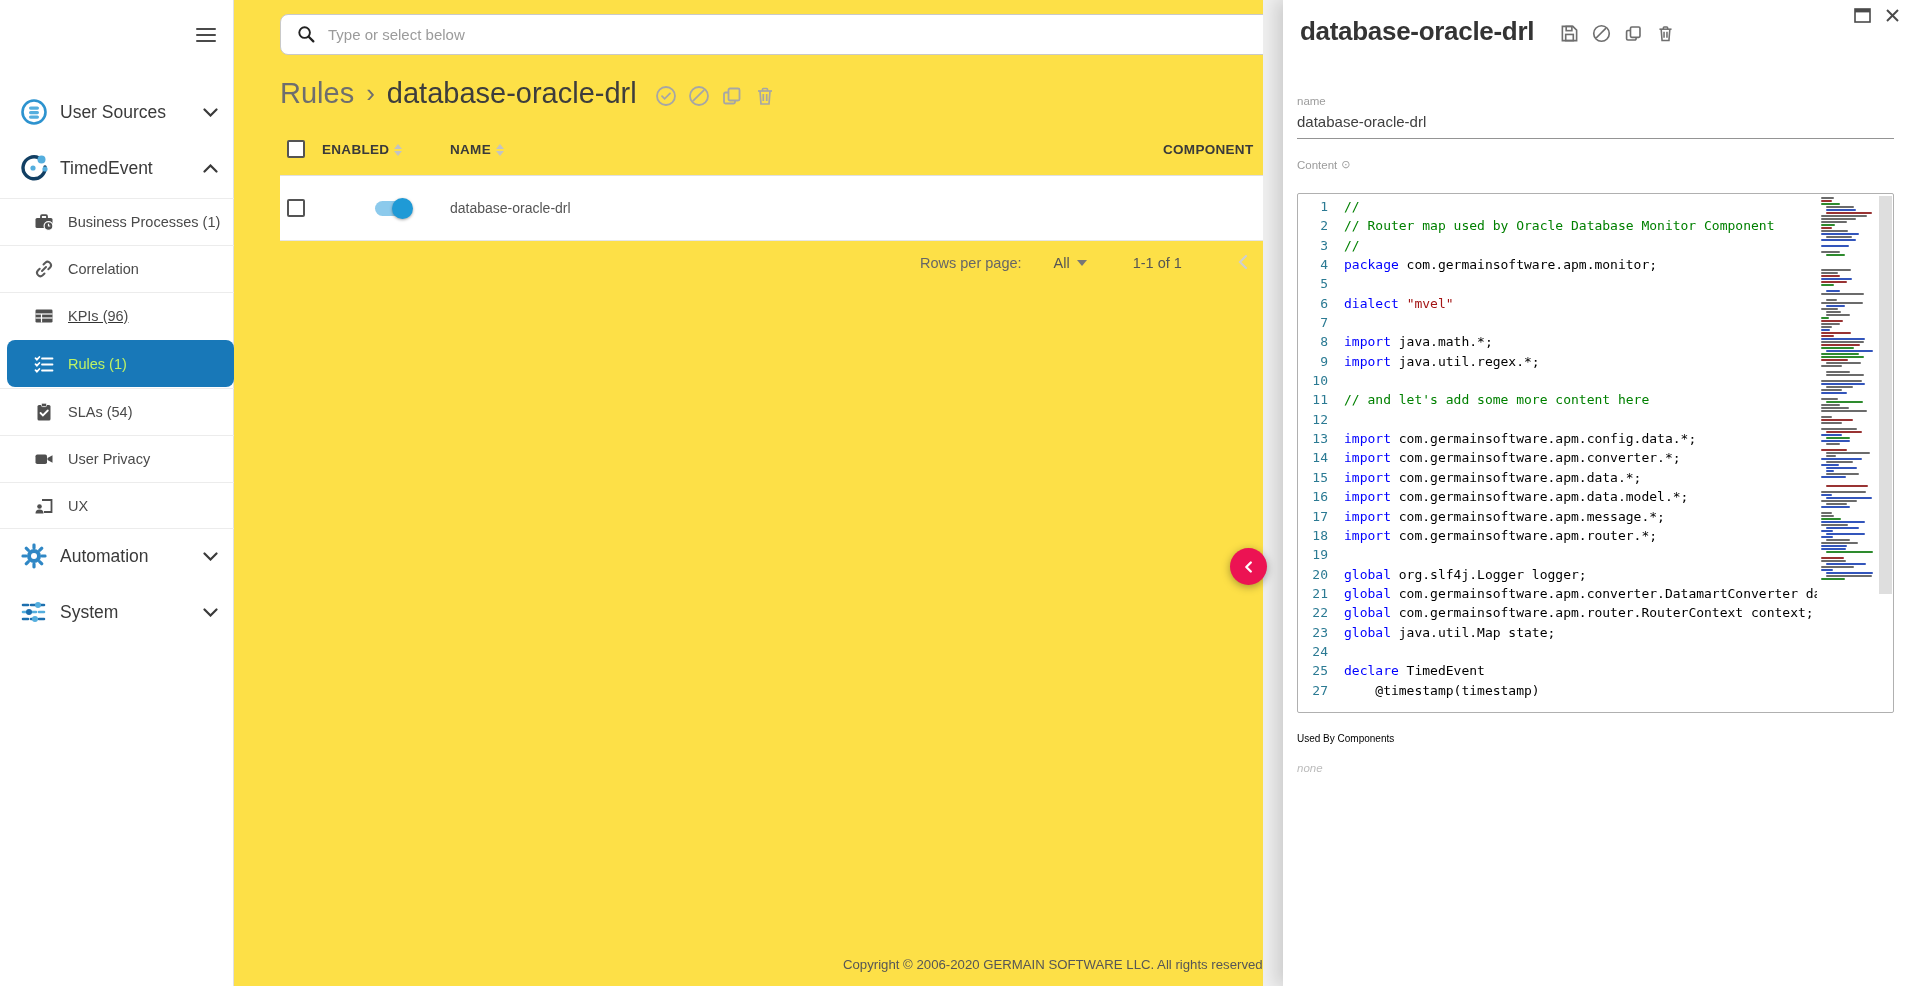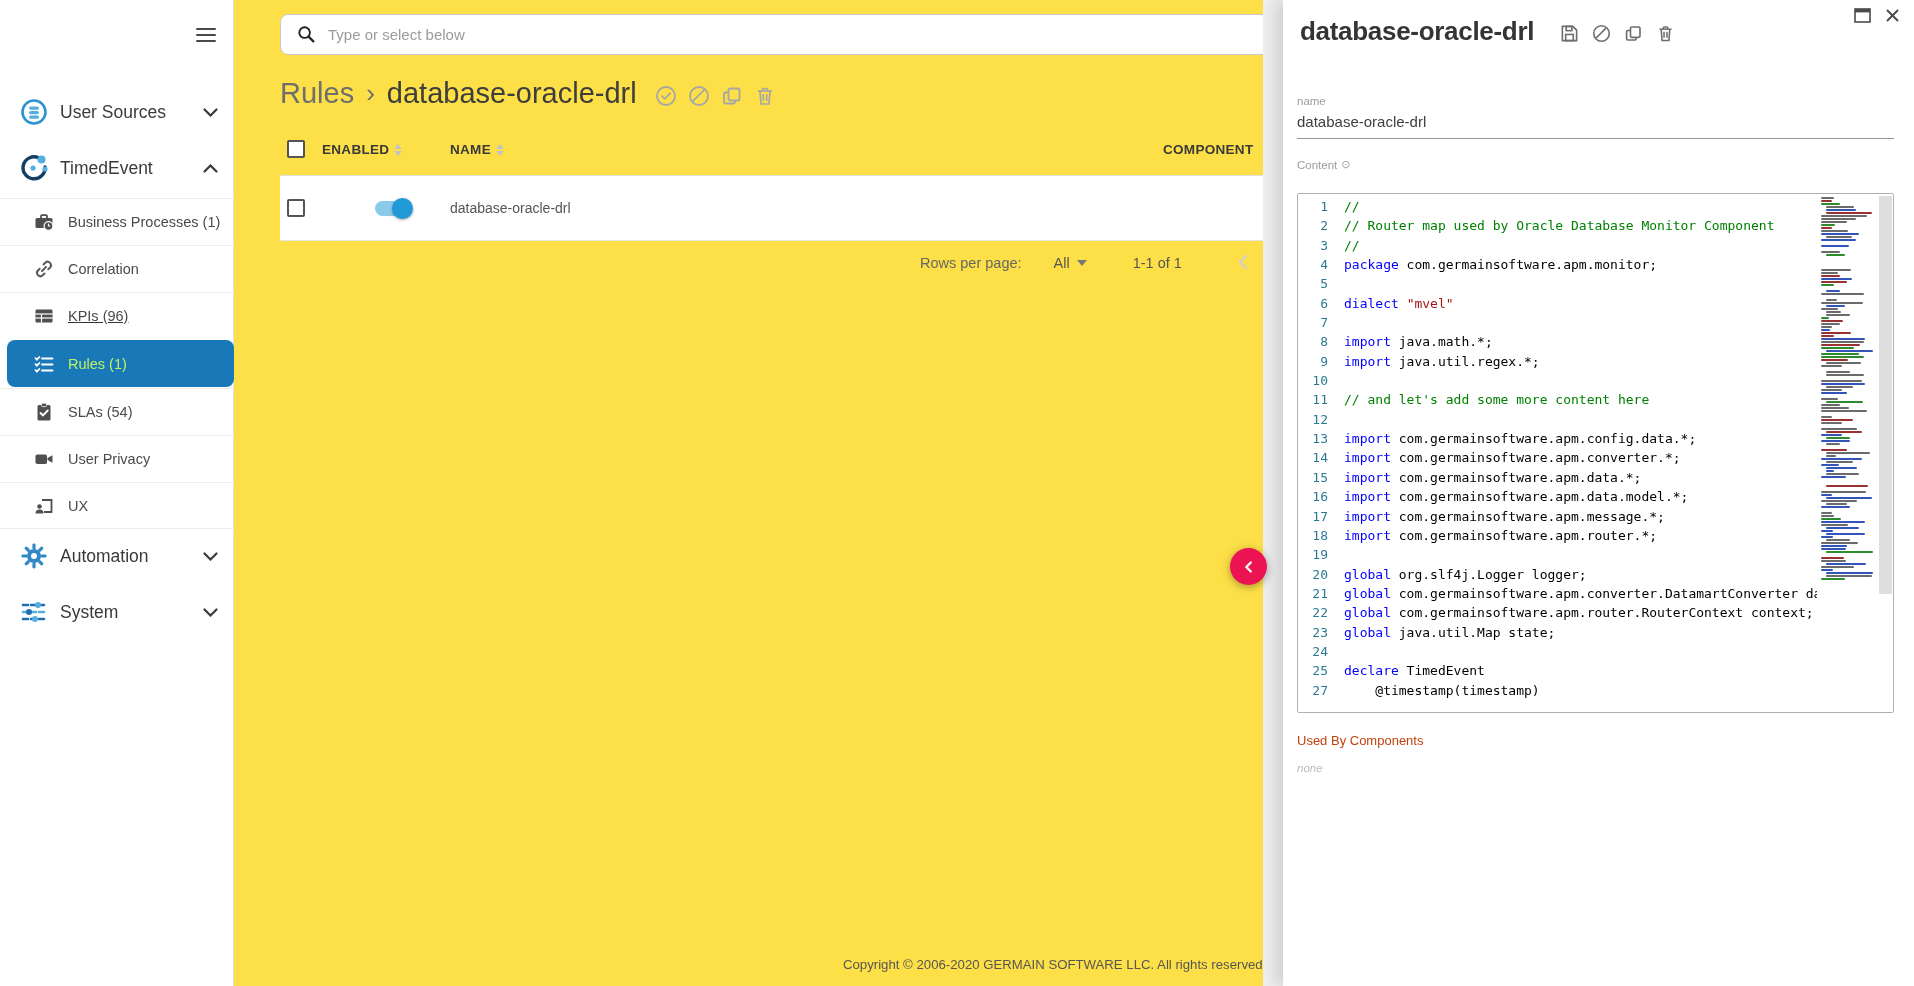--- a/index.html
+++ b/index.html
@@ -90,21 +90,21 @@
   .editor { position:absolute; left:14px; top:193px; width:597px; height:520px; border:1px solid #b0b0b0; border-radius:2px; background:#fff; overflow:hidden; cursor:text; }
   .code-lines { position:absolute; left:0; top:3px; right:76px; font-family:"DejaVu Sans Mono", monospace; font-size:13px; }
   .code-line { display:flex; height:19.35px; line-height:19.35px; white-space:pre; }
   .code-line .ln { width:46px; flex:0 0 auto; text-align:right; padding-right:16px; color:#2b7a93; }
   .code-line .cd { flex:1; overflow:hidden; color:#000; }
   .tc { color:#008000; } .tk { color:#0000ff; } .ts { color:#a31515; }
   .minimap { position:absolute; right:17px; top:3px; width:57px; bottom:2px; overflow:hidden; }
   .mm-bar { height:2px; margin-bottom:1px; border-radius:1px; }
   .vscroll { position:absolute; right:1px; top:2px; width:13px; height:398px; background:rgba(0,0,0,.13); }
 
-  .usedby-label { position:absolute; left:14px; top:733px; font-size:13px; color:#c2410c; }
+  .usedby-label { position:absolute; left:14px; top:733px; font-size:10px; color:#000000; }
   .usedby-value { position:absolute; left:14px; top:762px; font-size:11.5px; color:#bcbcbc; font-style:italic; }
 </style>
 </head>
 <body>
 
 <div id="page">
 
   <aside id="sidebar">
     <div class="hamburger">
         <div></div>

